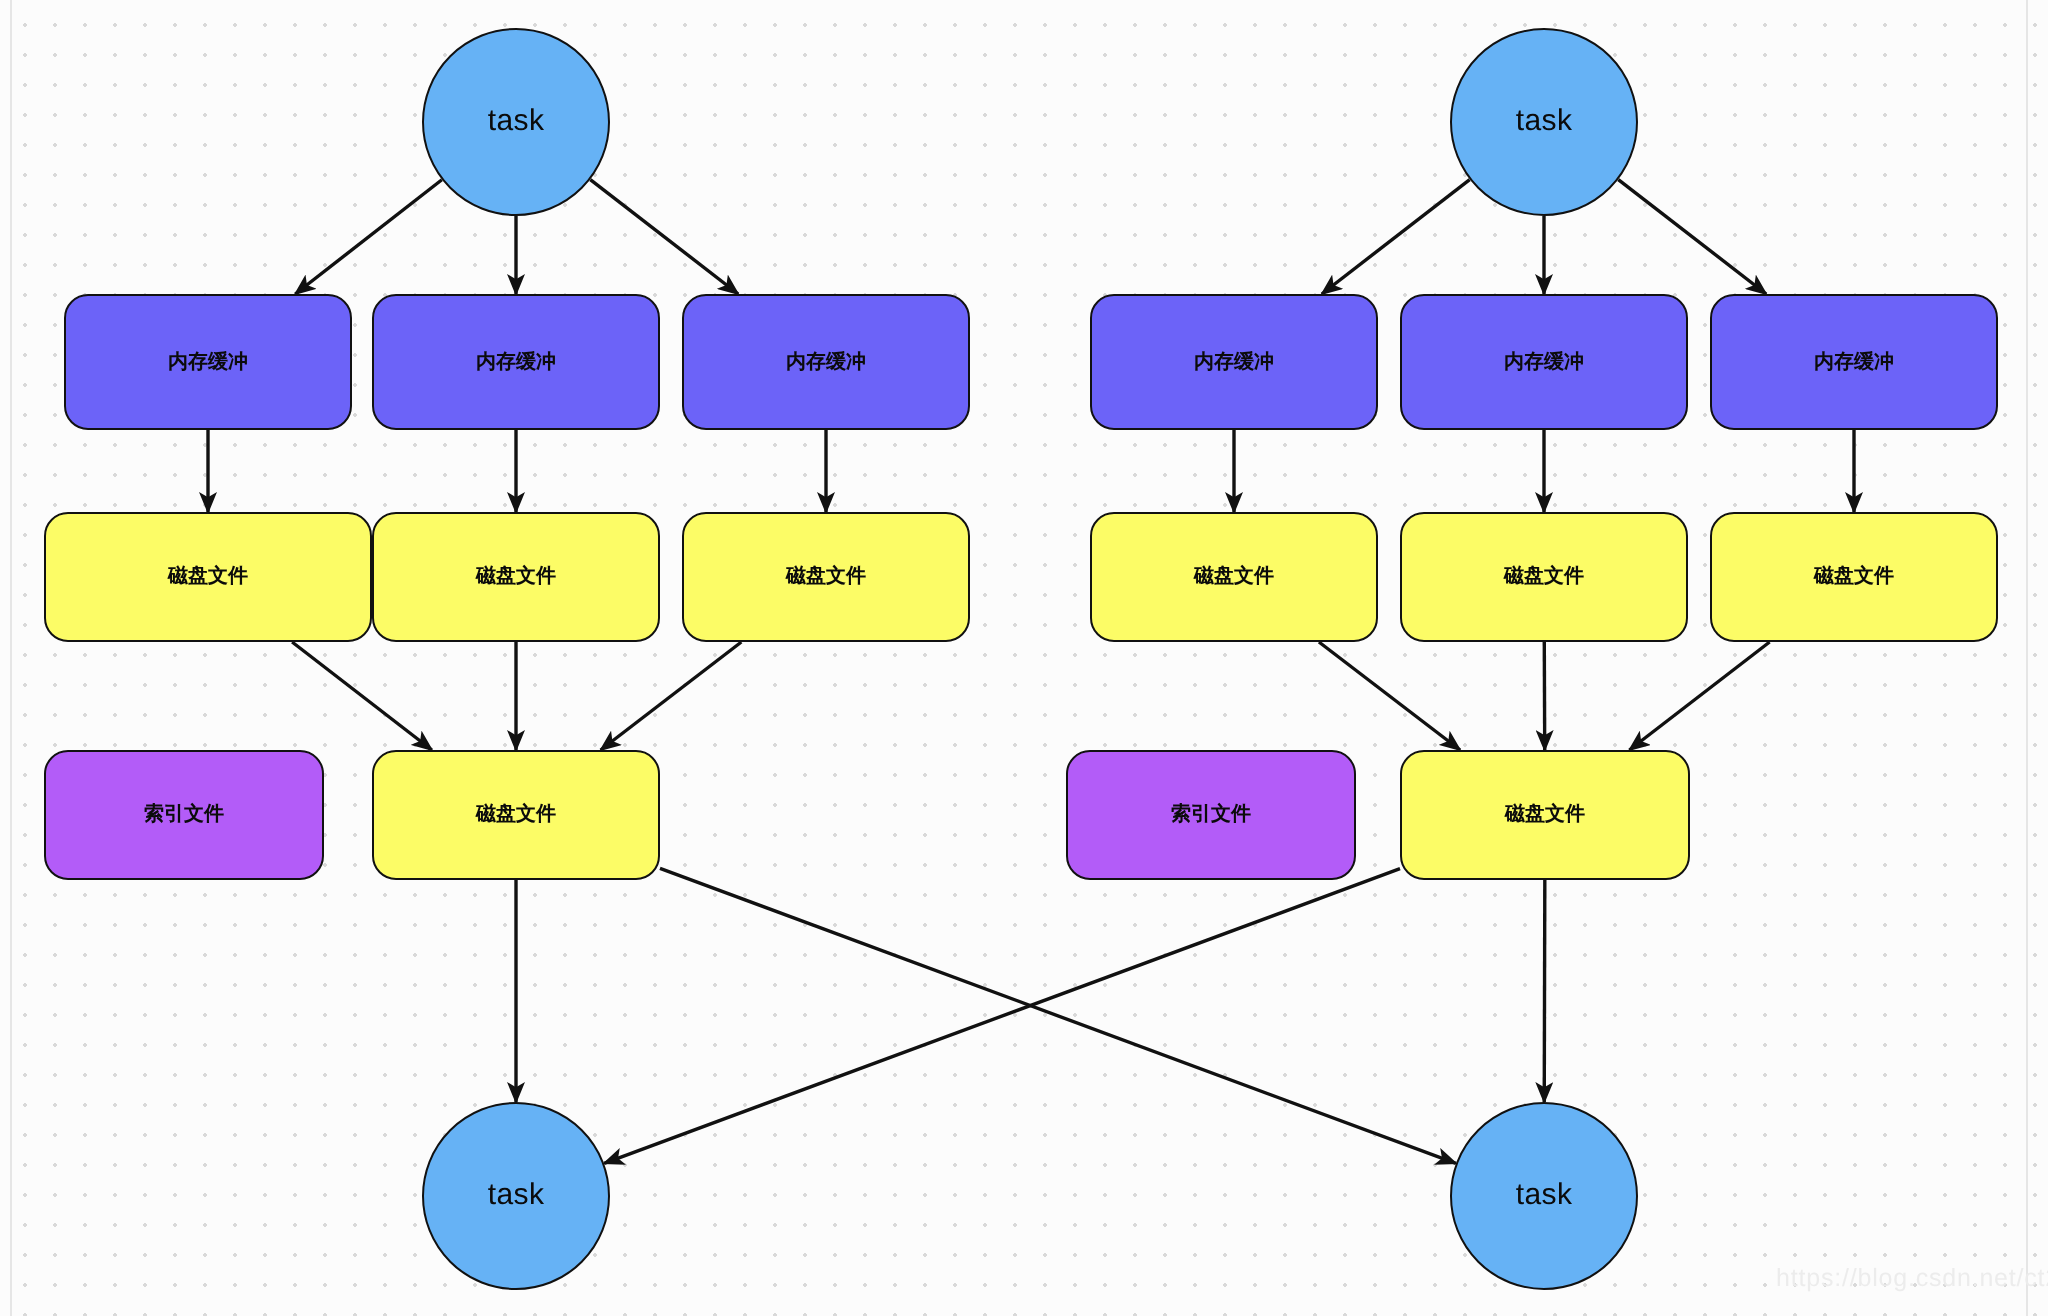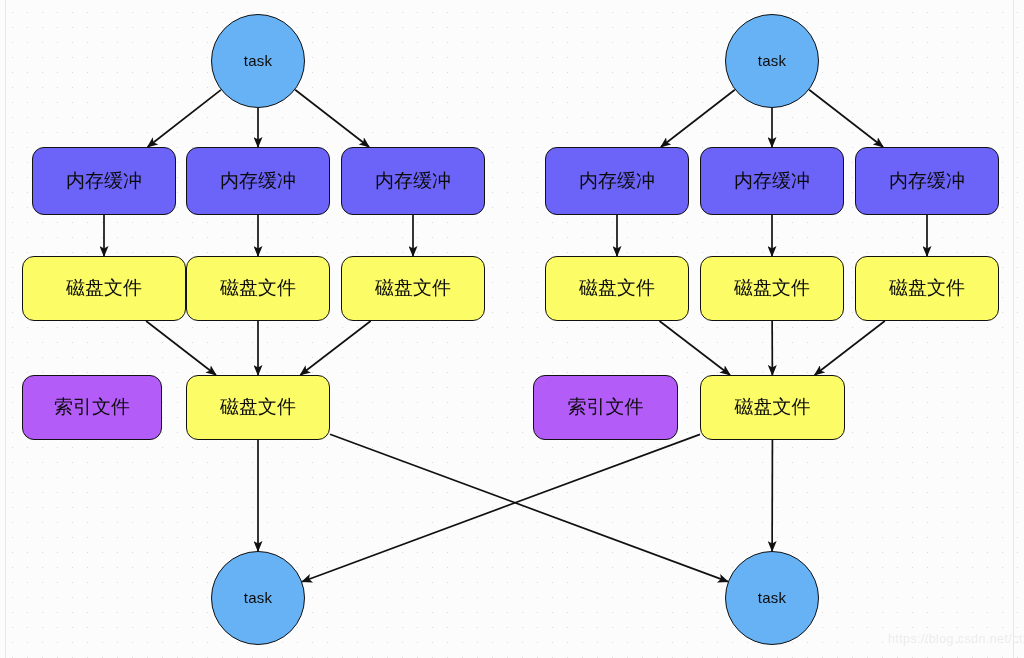--- a/index.html
+++ b/index.html
@@ -47,21 +47,22 @@
     text-align: center;
     line-height: 1.1;
   }
   .node.circle {
     border-radius: 50%;
     font-size: 15px;
     letter-spacing: 0.2px;
   }
   .node.box {
     border-radius: 12px;
-    font-size: 19px;
+    font-size: 10px;
+    font-weight: bold;
   }
   .watermark {
     position: absolute;
     font-size: 12.5px;
     color: #ececec;
     letter-spacing: 0.4px;
     white-space: nowrap;
     user-select: none;
   }
 </style>

